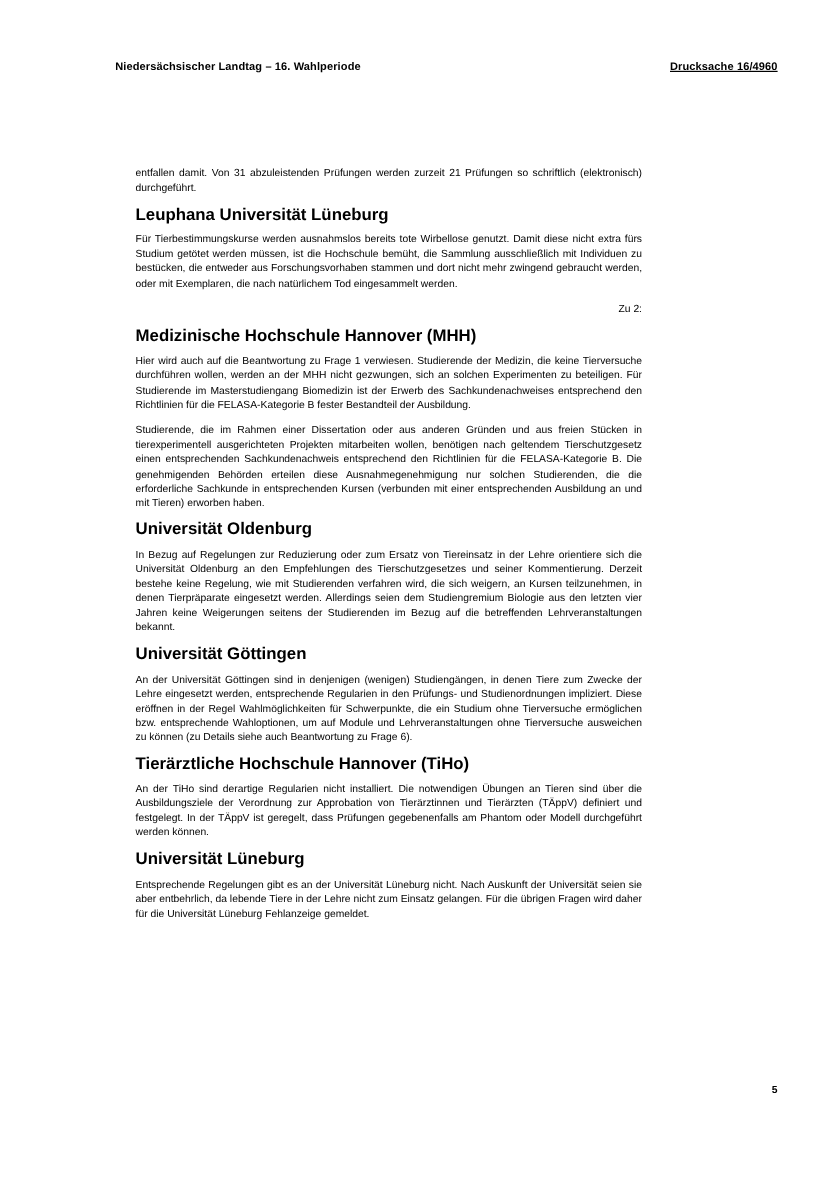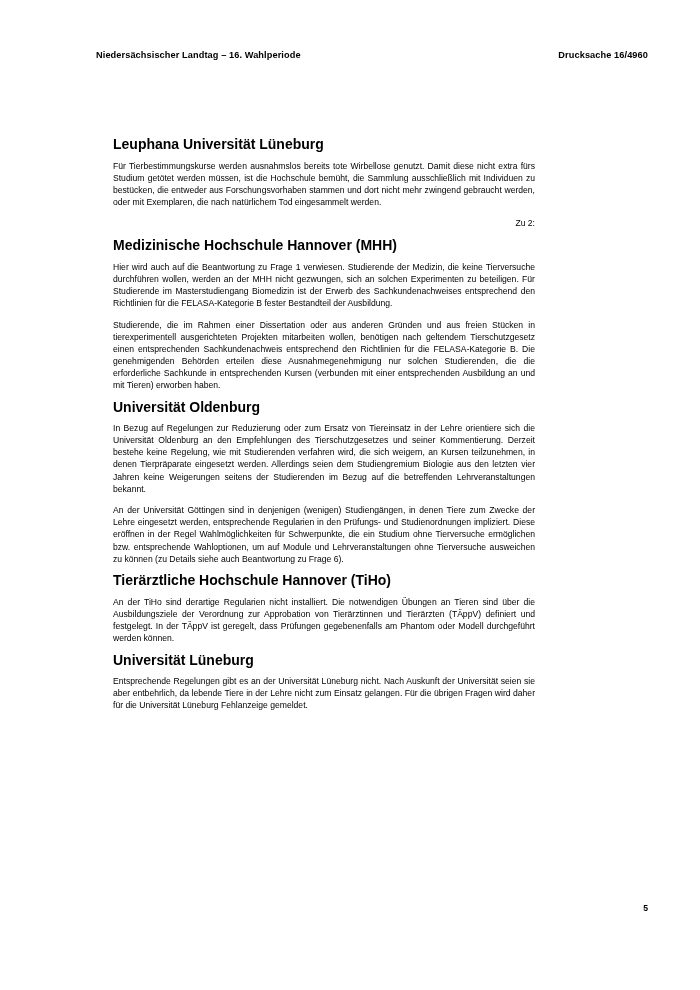--- a/index.html
+++ b/index.html
@@ -34,20 +34,21 @@
     font-size: 9.2px;
     font-weight: bold;
     letter-spacing: 0.1px;
   }
   .header .left {
     white-space: nowrap;
     padding-left: 44px;
   }
   .header .right {
     white-space: nowrap;
+    text-decoration: underline;
   }
   .content {
     position: absolute;
     left: 113px;
     top: 138px;
     width: 422px;
   }
   .para {
     font-size: 8.6px;
     line-height: 12.1px;
@@ -82,28 +83,30 @@
 <body>
 
 <div class="page">
 
   <div class="header">
     <div class="left">Niedersächsischer Landtag – 16. Wahlperiode</div>
     <div class="right">Drucksache 16/4960</div>
   </div>
 
   <div class="content">
+    <p class="para">entfallen damit. Von 31 abzuleistenden Prüfungen werden zurzeit 21 Prüfungen so schriftlich (elektronisch) durchgeführt.</p>
     <p class="heading">Leuphana Universität Lüneburg</p>
     <p class="para">Für Tierbestimmungskurse werden ausnahmslos bereits tote Wirbellose genutzt. Damit diese nicht extra fürs Studium getötet werden müssen, ist die Hochschule bemüht, die Sammlung ausschließlich mit Individuen zu bestücken, die entweder aus Forschungsvorhaben stammen und dort nicht mehr zwingend gebraucht werden, oder mit Exemplaren, die nach natürlichem Tod eingesammelt werden.</p>
     <p class="label">Zu 2:</p>
     <p class="heading">Medizinische Hochschule Hannover (MHH)</p>
     <p class="para">Hier wird auch auf die Beantwortung zu Frage 1 verwiesen. Studierende der Medizin, die keine Tierversuche durchführen wollen, werden an der MHH nicht gezwungen, sich an solchen Experimenten zu beteiligen. Für Studierende im Masterstudiengang Biomedizin ist der Erwerb des Sachkundenachweises entsprechend den Richtlinien für die FELASA-Kategorie B fester Bestandteil der Ausbildung.</p>
     <p class="para">Studierende, die im Rahmen einer Dissertation oder aus anderen Gründen und aus freien Stücken in tierexperimentell ausgerichteten Projekten mitarbeiten wollen, benötigen nach geltendem Tierschutzgesetz einen entsprechenden Sachkundenachweis entsprechend den Richtlinien für die FELASA-Kategorie B. Die genehmigenden Behörden erteilen diese Ausnahmegenehmigung nur solchen Studierenden, die die erforderliche Sachkunde in entsprechenden Kursen (verbunden mit einer entsprechenden Ausbildung an und mit Tieren) erworben haben.</p>
     <p class="heading">Universität Oldenburg</p>
     <p class="para">In Bezug auf Regelungen zur Reduzierung oder zum Ersatz von Tiereinsatz in der Lehre orientiere sich die Universität Oldenburg an den Empfehlungen des Tierschutzgesetzes und seiner Kommentierung. Derzeit bestehe keine Regelung, wie mit Studierenden verfahren wird, die sich weigern, an Kursen teilzunehmen, in denen Tierpräparate eingesetzt werden. Allerdings seien dem Studiengremium Biologie aus den letzten vier Jahren keine Weigerungen seitens der Studierenden im Bezug auf die betreffenden Lehrveranstaltungen bekannt.</p>
+    <p class="heading">Universität Göttingen</p>
     <p class="para">An der Universität Göttingen sind in denjenigen (wenigen) Studiengängen, in denen Tiere zum Zwecke der Lehre eingesetzt werden, entsprechende Regularien in den Prüfungs- und Studienordnungen impliziert. Diese eröffnen in der Regel Wahlmöglichkeiten für Schwerpunkte, die ein Studium ohne Tierversuche ermöglichen bzw. entsprechende Wahloptionen, um auf Module und Lehrveranstaltungen ohne Tierversuche ausweichen zu können (zu Details siehe auch Beantwortung zu Frage 6).</p>
     <p class="heading">Tierärztliche Hochschule Hannover (TiHo)</p>
     <p class="para">An der TiHo sind derartige Regularien nicht installiert. Die notwendigen Übungen an Tieren sind über die Ausbildungsziele der Verordnung zur Approbation von Tierärztinnen und Tierärzten (TÄppV) definiert und festgelegt. In der TÄppV ist geregelt, dass Prüfungen gegebenenfalls am Phantom oder Modell durchgeführt werden können.</p>
     <p class="heading">Universität Lüneburg</p>
     <p class="para">Entsprechende Regelungen gibt es an der Universität Lüneburg nicht. Nach Auskunft der Universität seien sie aber entbehrlich, da lebende Tiere in der Lehre nicht zum Einsatz gelangen. Für die übrigen Fragen wird daher für die Universität Lüneburg Fehlanzeige gemeldet.</p>
   </div>
 
   <div class="page-number">5</div>
 
 </div>

